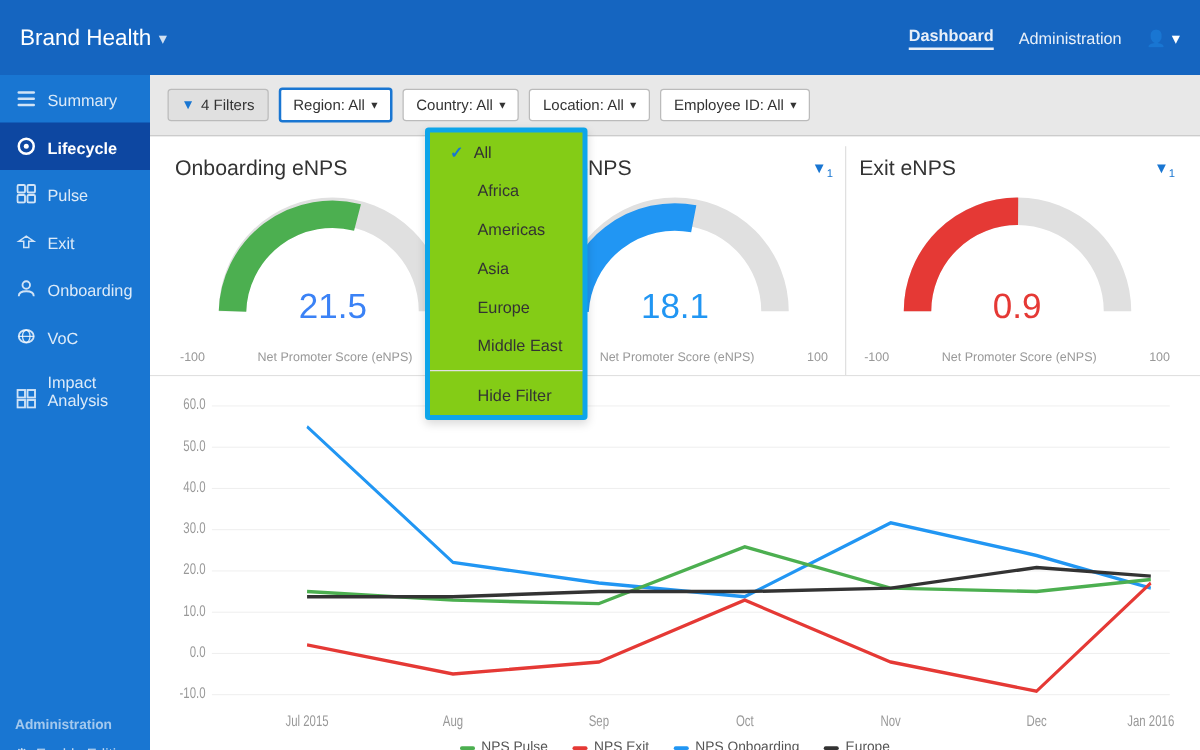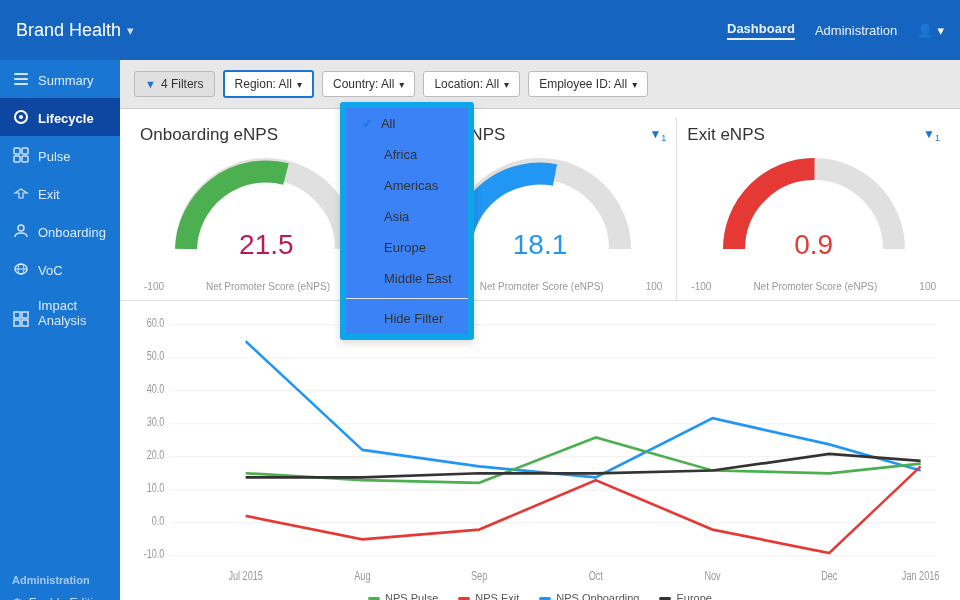--- a/index.html
+++ b/index.html
@@ -145,22 +145,22 @@
     }
     .filter-select.active-dropdown {
       border: 2px solid #1976d2;
     }
 
     
     .dropdown-menu {
       position: absolute;
       top: 42px;
       left: 220px;
-      background: #3b82f6;
-      border: 6px solid #0ea5e9;
+      background: #84cc16;
+      border: 4px solid #0ea5e9;
       border-radius: 3px;
       min-width: 130px;
       box-shadow: 0 3px 8px rgba(0,0,0,0.15);
       z-index: 100;
     }
     .dropdown-item {
       padding: 8px 16px;
       font-size: 13px;
       cursor: pointer;
       color: #333;
@@ -433,21 +433,21 @@
           <span class="gauge-filter-icon">▼<sub style="font-size:9px">1</sub></span>
         </div>
         <div class="gauge-container">
           <svg width="200" height="110" viewBox="0 0 200 110">
 
             <path d="M 20 100 A 80 80 0 0 1 180 100" stroke="#e0e0e0" stroke-width="22" fill="none" stroke-linecap="butt"></path>
 
             <path d="M 20 100 A 80 80 0 0 1 120 25" stroke="#4caf50" stroke-width="22" fill="none" stroke-linecap="butt"></path>
           </svg>
           <div style="margin-top:-30px;">
-            <span class="gauge-value" style="color:#be185d;">21.5</span>
+            <span class="gauge-value" style="color:#3b82f6;">21.5</span>
           </div>
           <div class="gauge-axis">
             <span>-100</span>
             <span style="font-size:10px;color:#999;text-align:center;">Net Promoter Score (eNPS)</span>
             <span>100</span>
           </div>
         </div>
       </div>
 
       <div class="gauge-panel">

